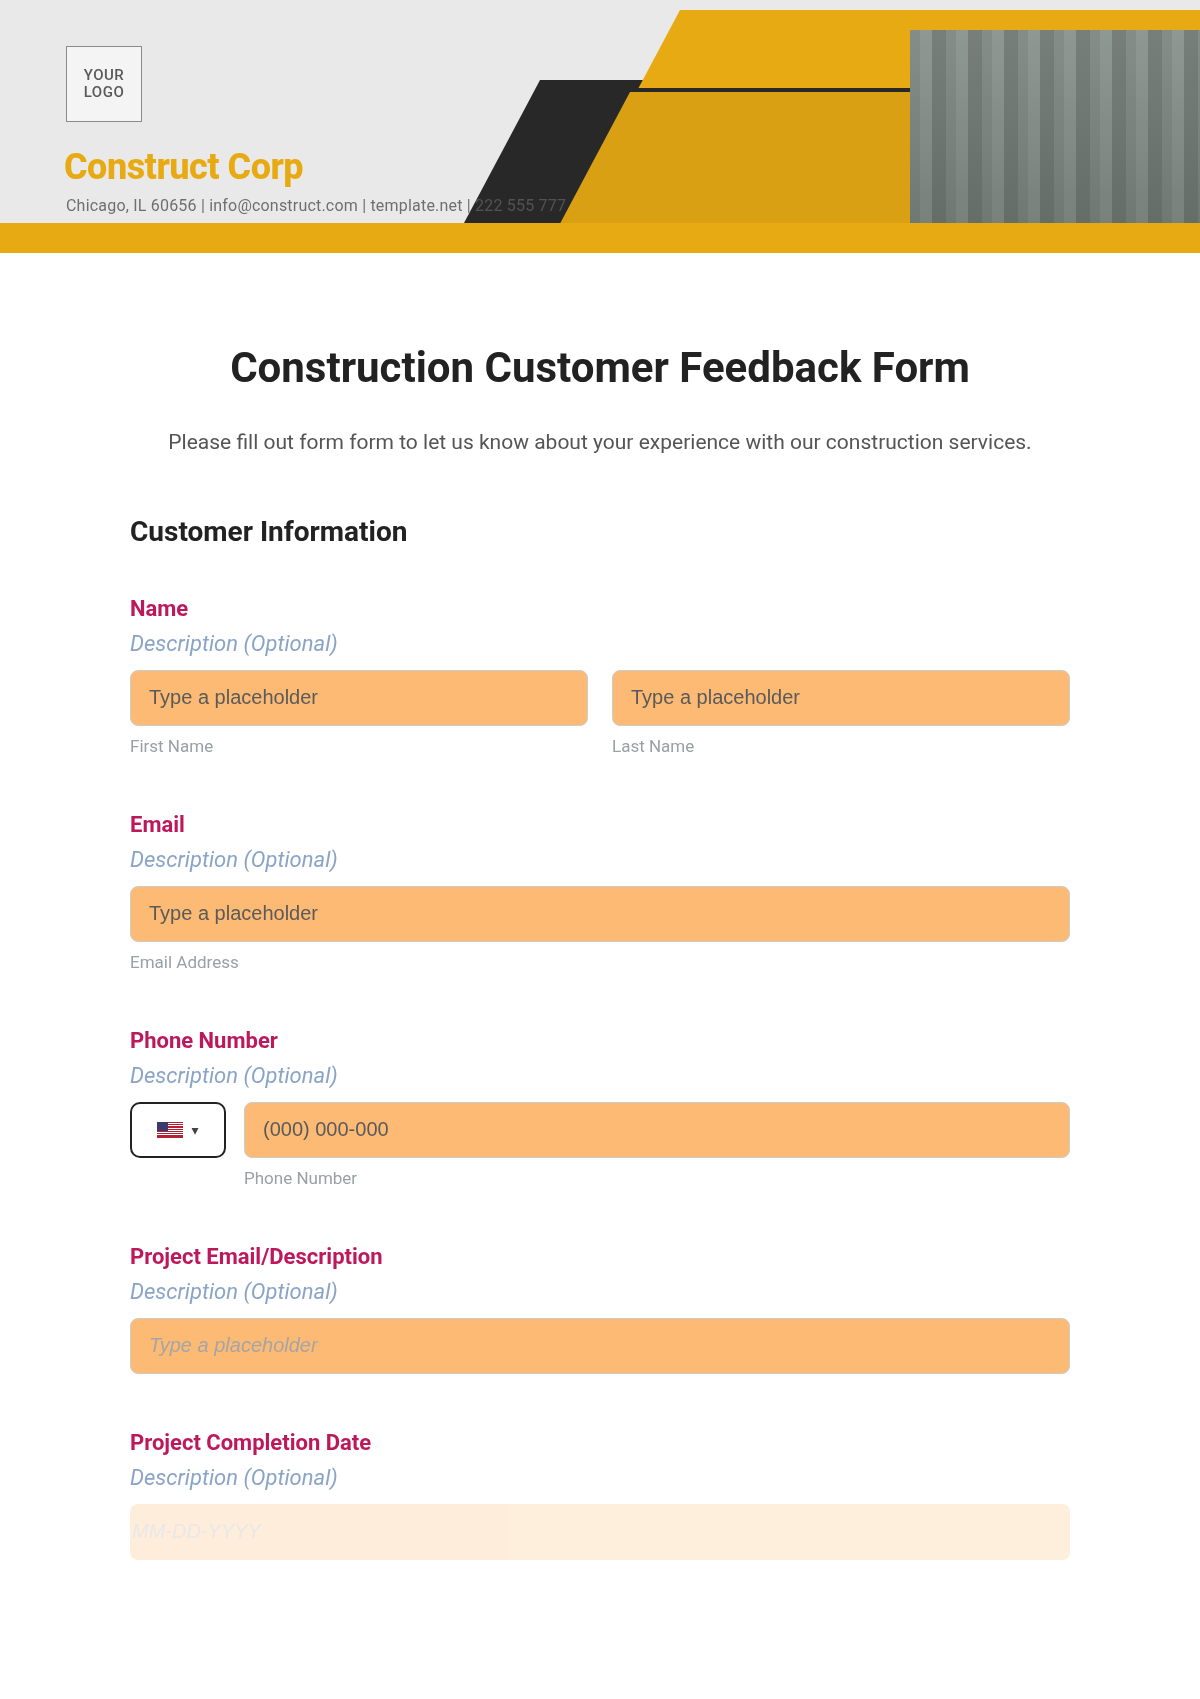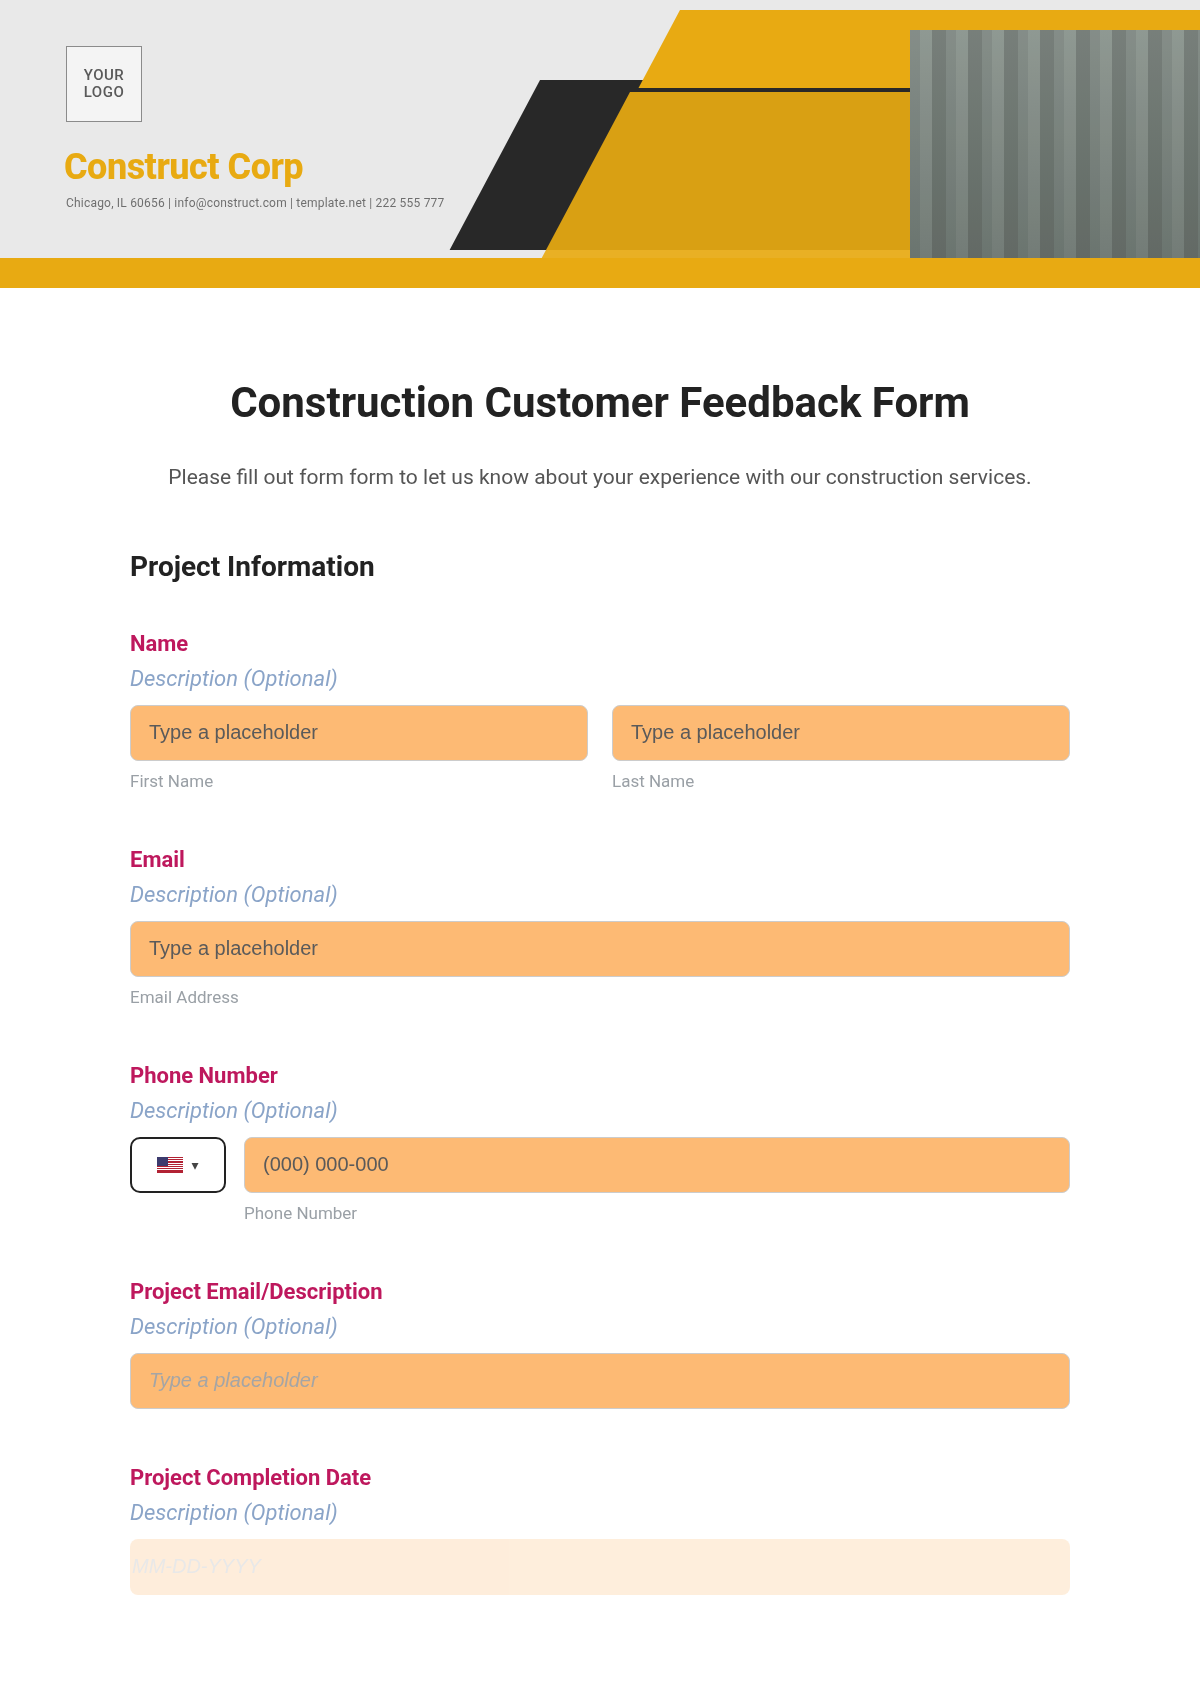--- a/index.html
+++ b/index.html
@@ -5,21 +5,21 @@
   * { box-sizing: border-box; margin: 0; padding: 0; }
   body {
     font-family: -apple-system, BlinkMacSystemFont, "Segoe UI", Roboto, Arial, sans-serif;
     background: #ffffff;
     width: 1200px;
     color: #222;
   }
   
   .hero {
     position: relative;
-    height: 288px;
+    height: 253px;
     background: #e9e9e9;
     overflow: hidden;
     filter: blur(0.4px);
   }
   .hero::after{
     content:"";
     position:absolute;
     inset:0;
     background: rgba(255,255,255,0.03);
   }
@@ -93,21 +93,21 @@
     position:absolute;
     top:146px; left:64px;
     font-size:36px;
     font-weight:800;
     color:#e8a80b;
     letter-spacing:-0.5px;
   }
   .company-sub {
     position:absolute;
     top:196px; left:66px;
-    font-size:12px;
+    font-size:16px;
     color:#555;
     letter-spacing:.2px;
     filter: blur(0.6px);
     opacity:.85;
   }
 
   
   .form-wrap {
     max-width: 940px;
     margin: 0 auto;
@@ -209,21 +209,21 @@
   </div>
   <div class="company">Construct Corp</div>
   <div class="company-sub">Chicago, IL 60656 | info@construct.com | template.net | 222 555 777</div>
 </div>
 
 <div class="form-wrap">
 
   <h1 class="form-title">Construction Customer Feedback Form</h1>
   <p class="form-desc">Please fill out form form to let us know about your experience with our construction services.</p>
 
-  <h2 class="section-h">Project Information</h2>
+  <h2 class="section-h">Customer Information</h2>
 
   <div class="field">
     <div class="flabel">Name</div>
     <div class="fhint">Description (Optional)</div>
     <div class="row2">
       <div>
         <input class="text" placeholder="Type a placeholder" style="">
         <div class="sublabel">First Name</div>
       </div>
       <div>

